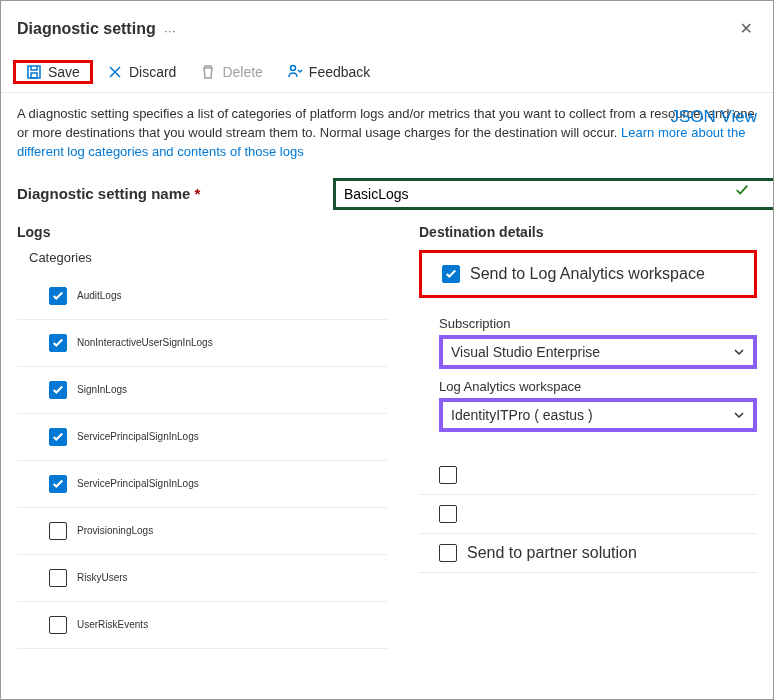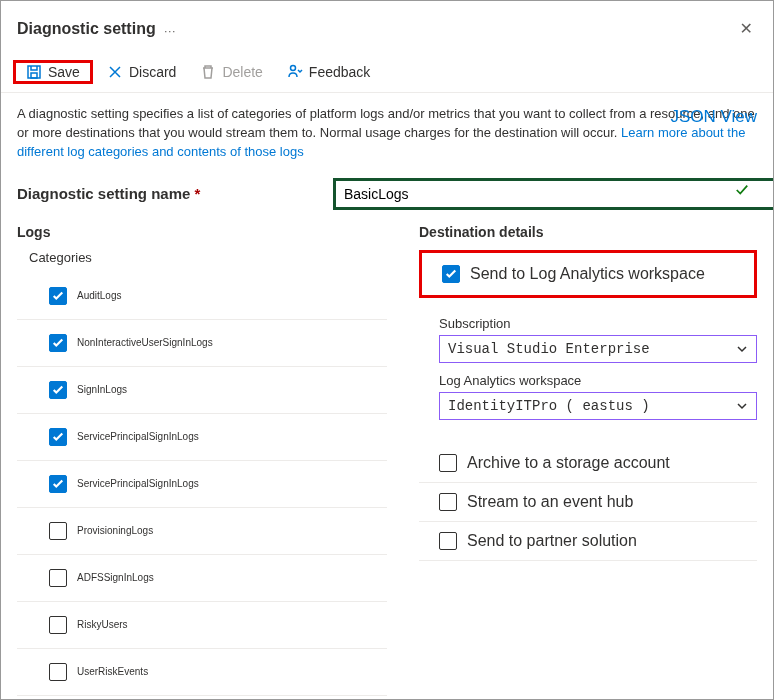--- a/index.html
+++ b/index.html
@@ -40,21 +40,21 @@
     .checkbox { width: 18px; height: 18px; border: 1px solid #323130; border-radius: 2px; background: #fff; display: inline-flex; align-items: center; justify-content: center; cursor: pointer; flex-shrink: 0; }
     .checkbox.checked { background: #0078d4; border-color: #0078d4; }
     .checkbox.checked svg { stroke: #fff; }
     
     .dest-row { display: flex; align-items: center; padding: 10px 10px 10px 20px; border-bottom: 1px solid #edebe9; }
     .dest-row.highlight-wrap { border: 3px solid #e60000; border-radius: 0; margin-bottom: 6px; padding: 12px 10px 12px 20px; }
     .dest-row label { margin-left: 10px; font-size: 16px; }
     
     .dest-sub { padding: 6px 0 6px 20px; }
     .dest-field-label { font-size: 13px; margin: 6px 0 4px; }
-    .select { width: 100%; padding: 5px 8px; border: 1px solid #8b5cf6; font-size: 14px; background: #fff; position: relative; display: flex; align-items: center; justify-content: space-between; cursor: pointer; font-family: Liberation Mono, monospace; }
+    .select { width: 100%; padding: 5px 8px; border: 4px solid #8b5cf6; font-size: 14px; background: #fff; position: relative; display: flex; align-items: center; justify-content: space-between; cursor: pointer; }
     .select svg { width: 12px; height: 12px; }
   </style>
 </head>
 <body>
 
 <div class="header">
   <h1>Diagnostic setting</h1>
   <span class="more">···</span>
   <span class="close">✕</span>
 </div>
@@ -157,24 +157,20 @@
             </svg>
           </span>
           <label>ServicePrincipalSignInLogs</label>
         </div>
         <div class="log-item">
           <span class="checkbox"></span>
           <label>ProvisioningLogs</label>
         </div>
         <div class="log-item">
           <span class="checkbox"></span>
-          <label>ADFSSignInLogs</label>
-        </div>
-        <div class="log-item">
-          <span class="checkbox"></span>
           <label>RiskyUsers</label>
         </div>
         <div class="log-item">
           <span class="checkbox"></span>
           <label>UserRiskEvents</label>
         </div>
       </div>
   </div>
 
   <div class="col-right">
@@ -203,24 +199,22 @@
         <svg viewBox="0 0 12 12" fill="none" stroke="#323130" stroke-width="1.5">
             <path d="M2 4l4 4 4-4"></path>
           </svg>
       </div>
     </div>
 
     <div style="height:18px"></div>
 
     <div class="dest-row">
       <span class="checkbox"></span>
-      <label>Archive to a storage account</label>
     </div>
     <div class="dest-row">
       <span class="checkbox"></span>
-      <label>Stream to an event hub</label>
     </div>
     <div class="dest-row">
       <span class="checkbox"></span>
       <label>Send to partner solution</label>
     </div>
   </div>
 </div>
 
 </body></html>

